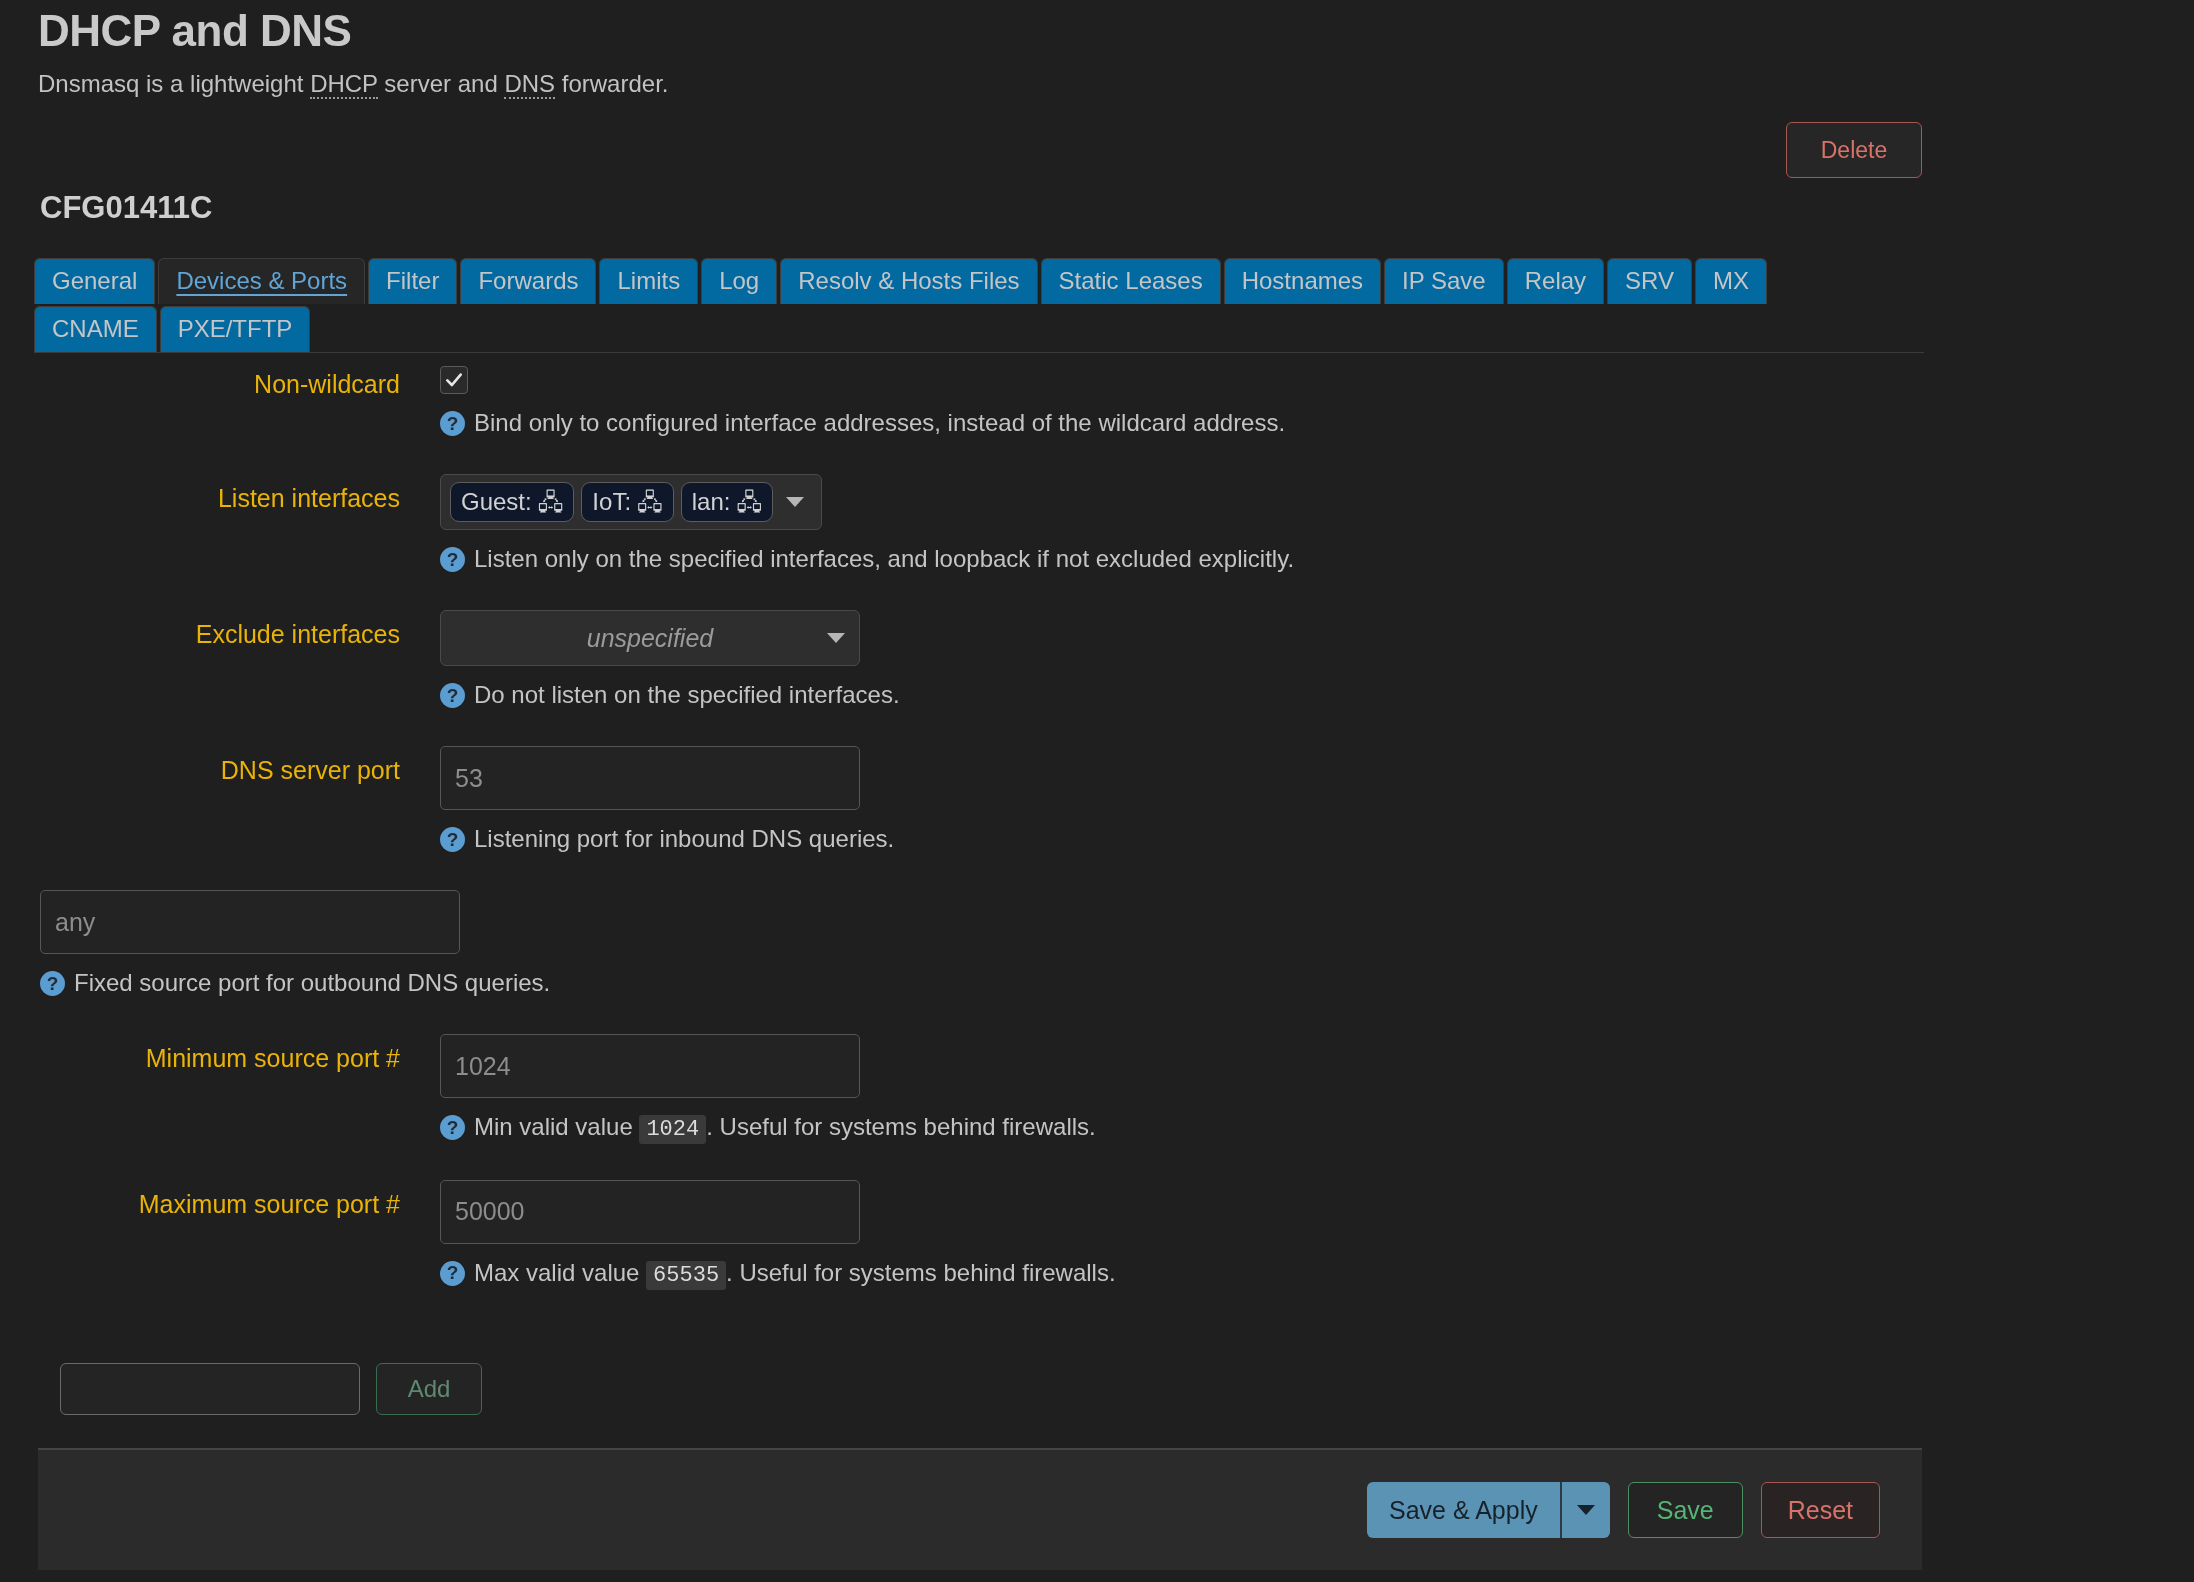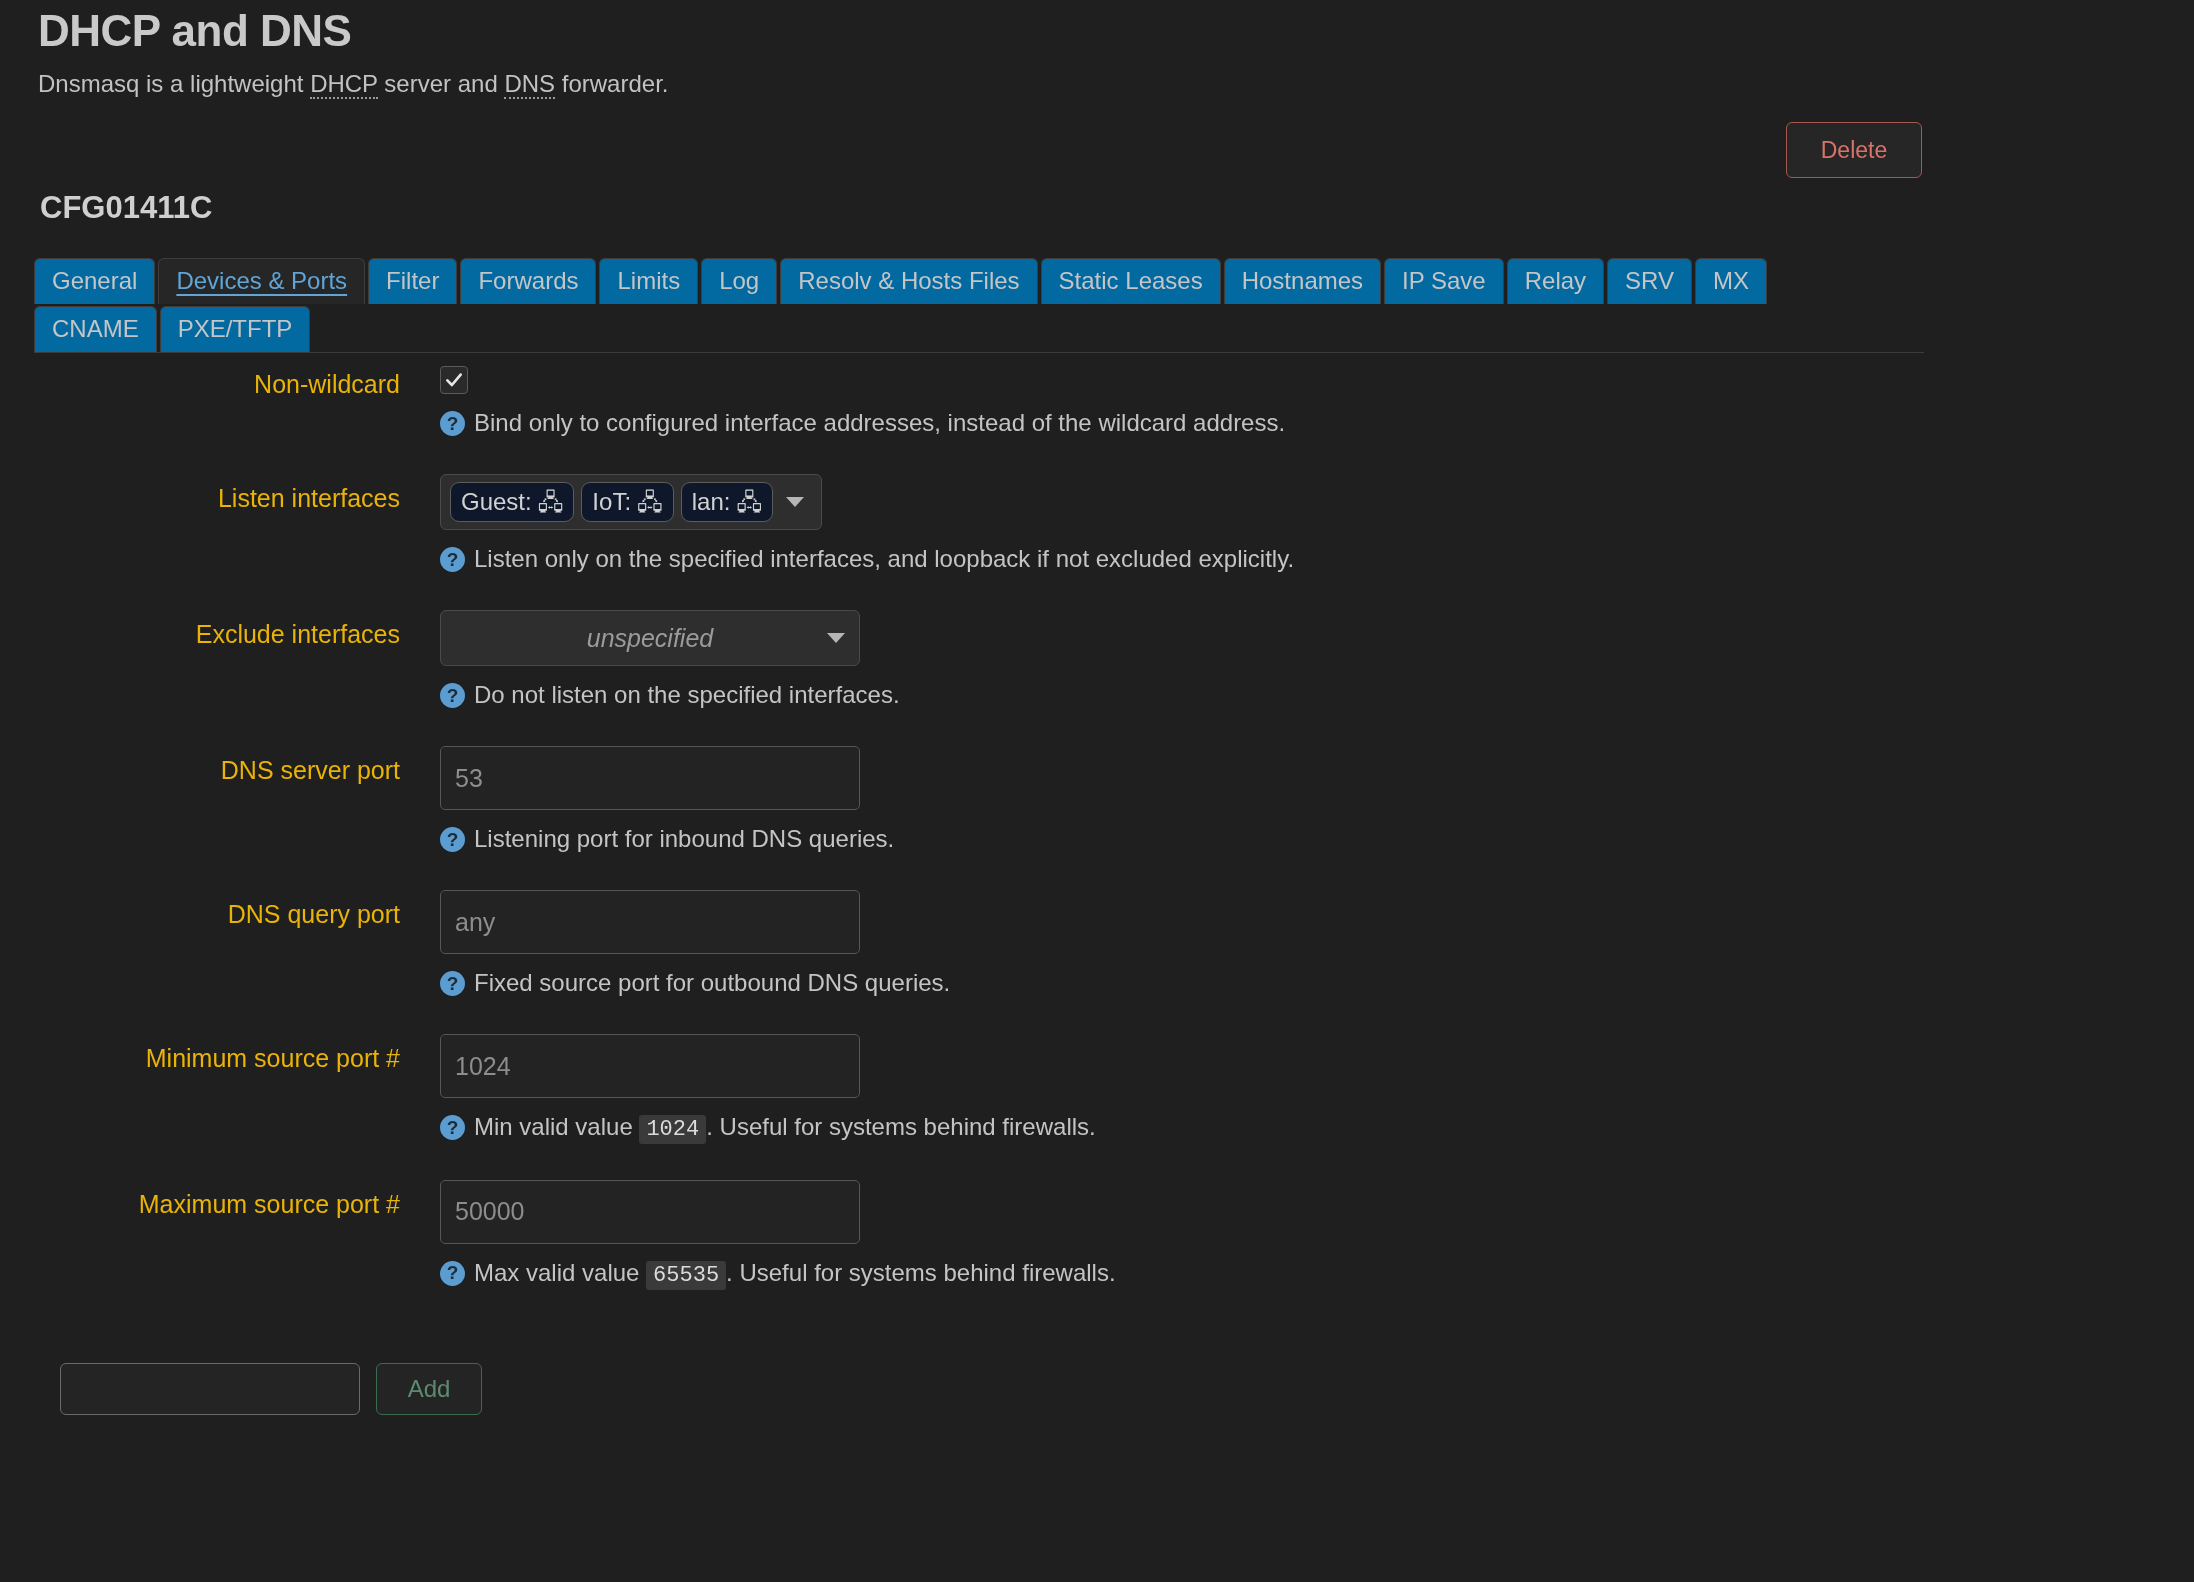--- a/index.html
+++ b/index.html
@@ -437,21 +437,20 @@
       <div class="field-control">
         <input class="text-input" type="text" placeholder="53" style="">
         <div class="help">
           <span class="help-icon">?</span>
           <span>Listening port for inbound DNS queries.</span>
         </div>
       </div>
     </div>
 
     <div class="field-row" style="margin-top:36px;">
-      <div class="field-label">DNS query port</div>
       <div class="field-control">
         <input class="text-input" type="text" placeholder="any" style="">
         <div class="help">
           <span class="help-icon">?</span>
           <span>Fixed source port for outbound DNS queries.</span>
         </div>
       </div>
     </div>
 
     <div class="field-row" style="margin-top:36px;">
@@ -476,14 +475,24 @@
       </div>
     </div>
 
   </div>
 
   <div class="add-row">
     <input class="add-input" type="text" placeholder="" style="">
     <button class="add-btn">Add</button>
   </div>
 
+  <div class="footer">
+    <div class="btn-split">
+      <div class="main">Save &amp; Apply</div>
+      <div class="arrow">
+        <span class="caret"></span>
+      </div>
+    </div>
+    <button class="btn-save">Save</button>
+    <button class="btn-reset">Reset</button>
+  </div>
 
 </div>
 
 </body></html>

